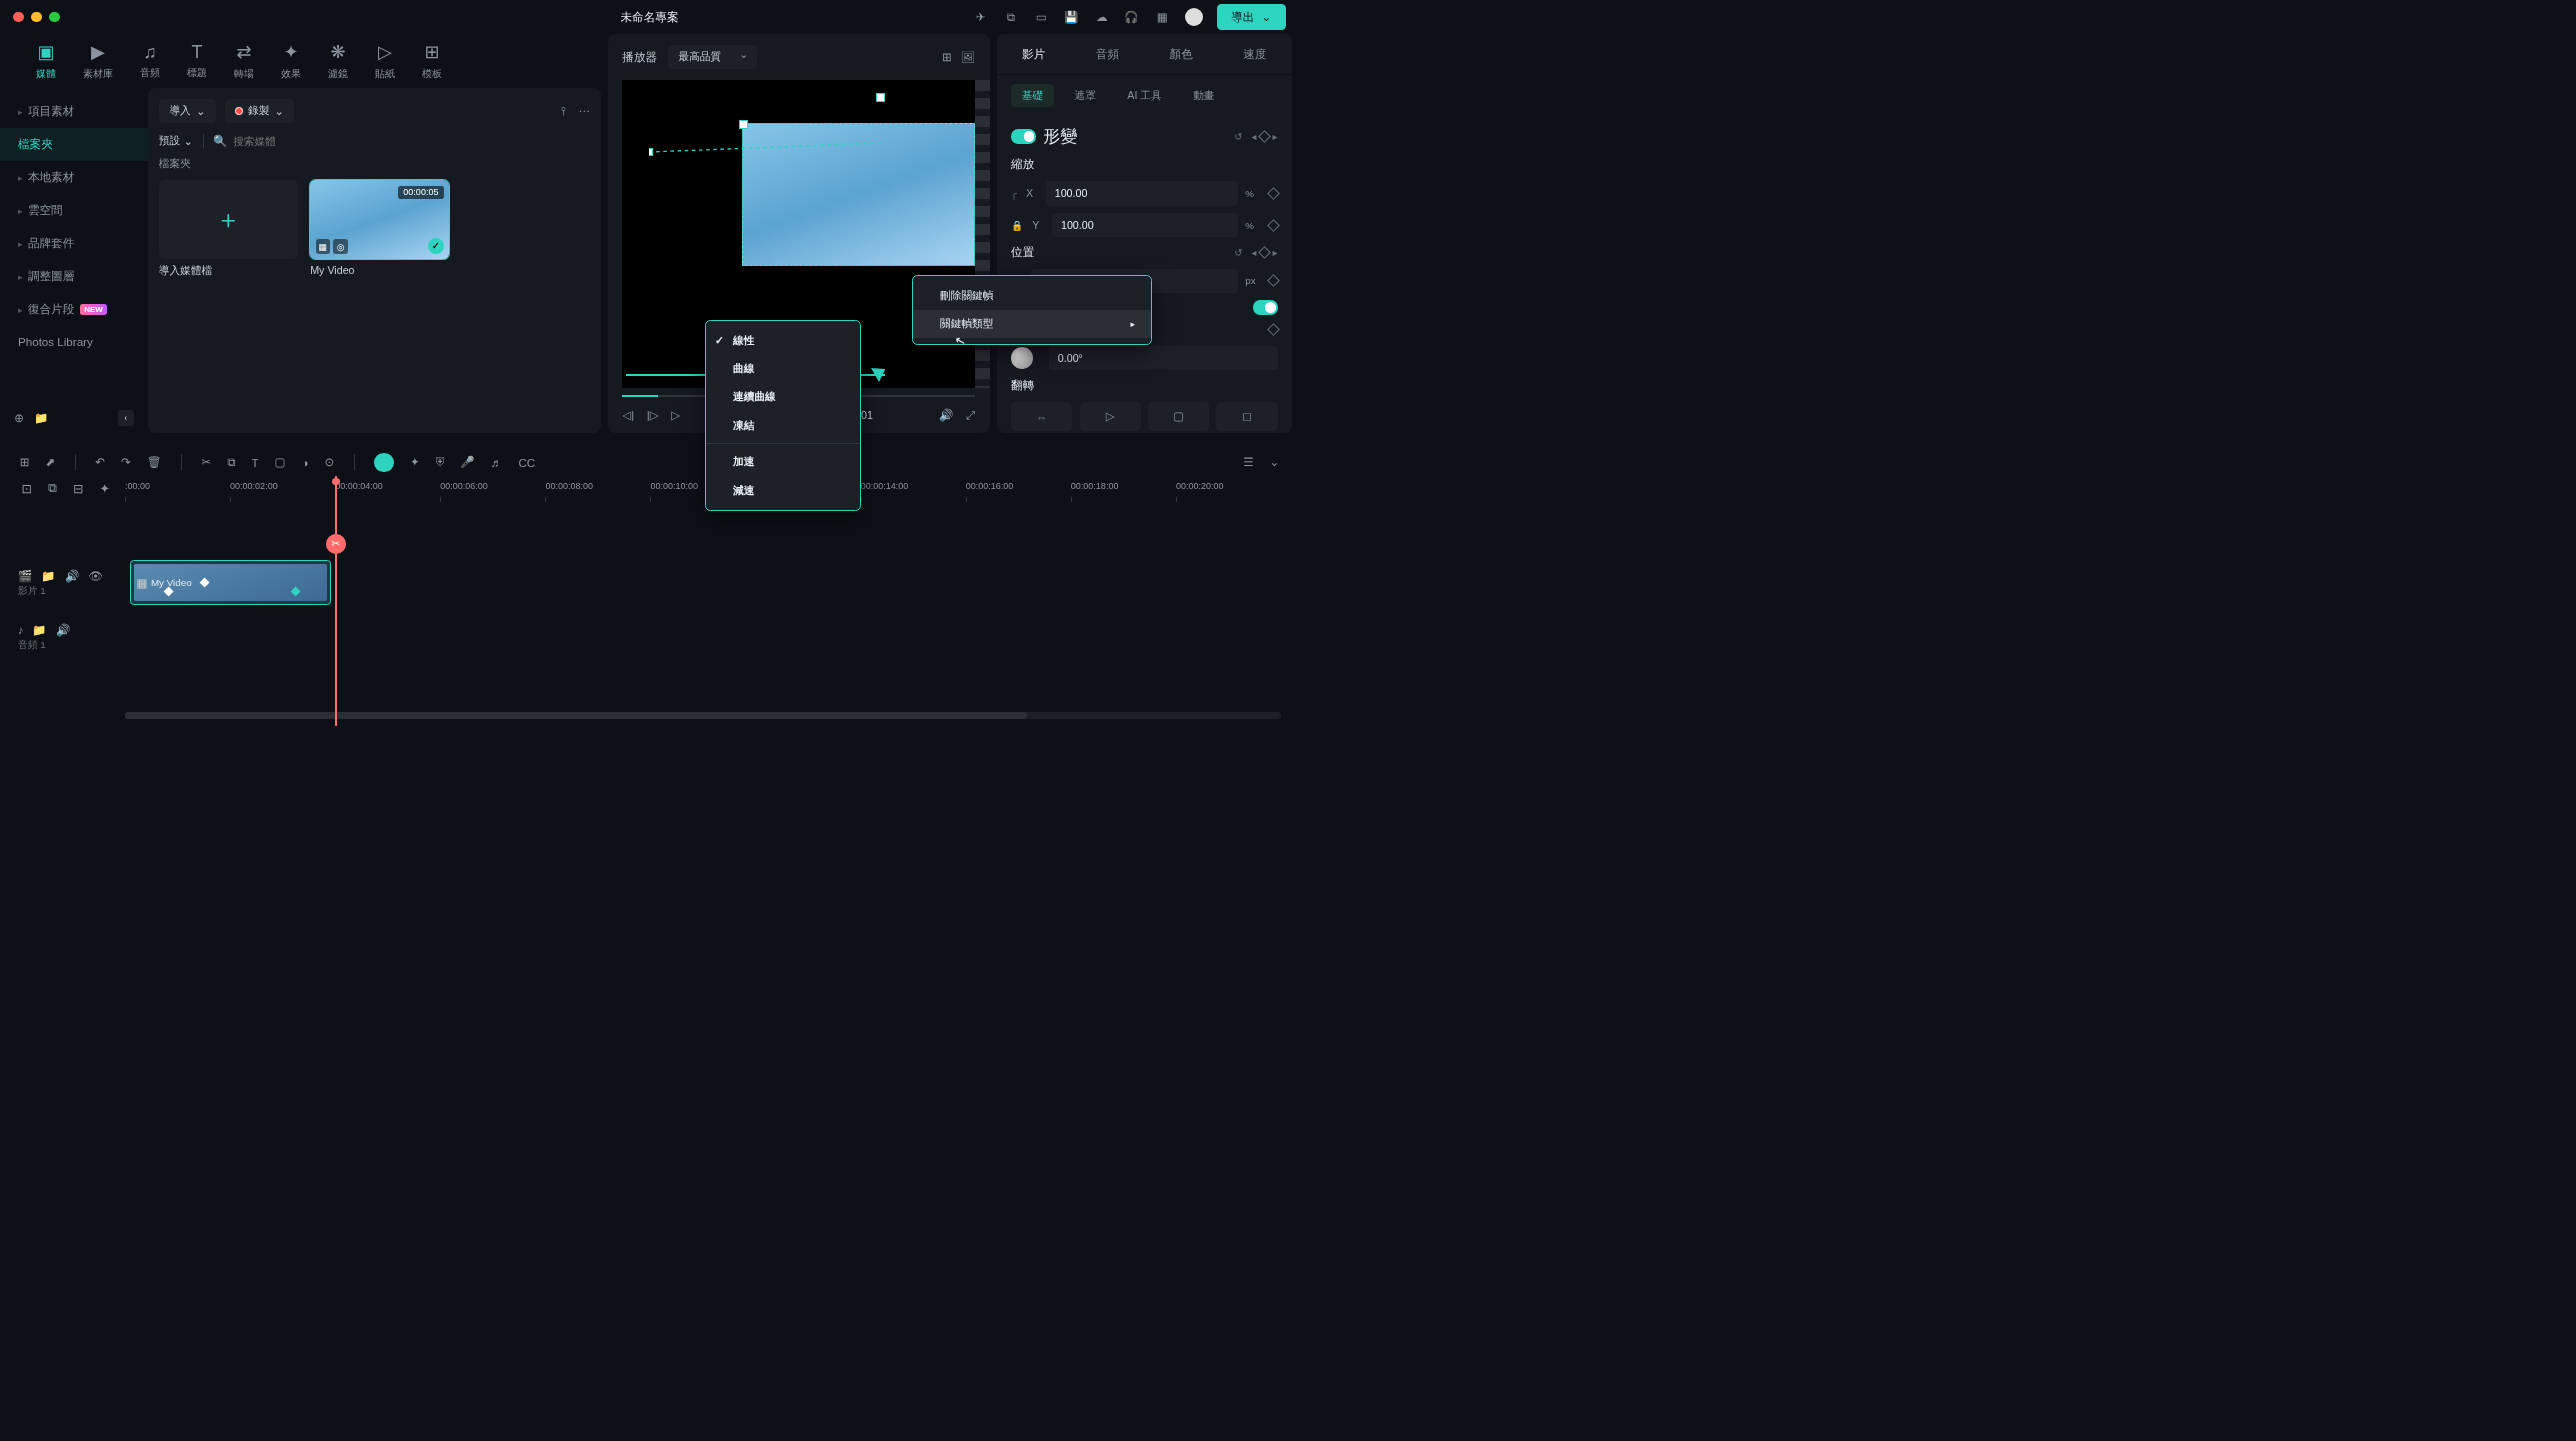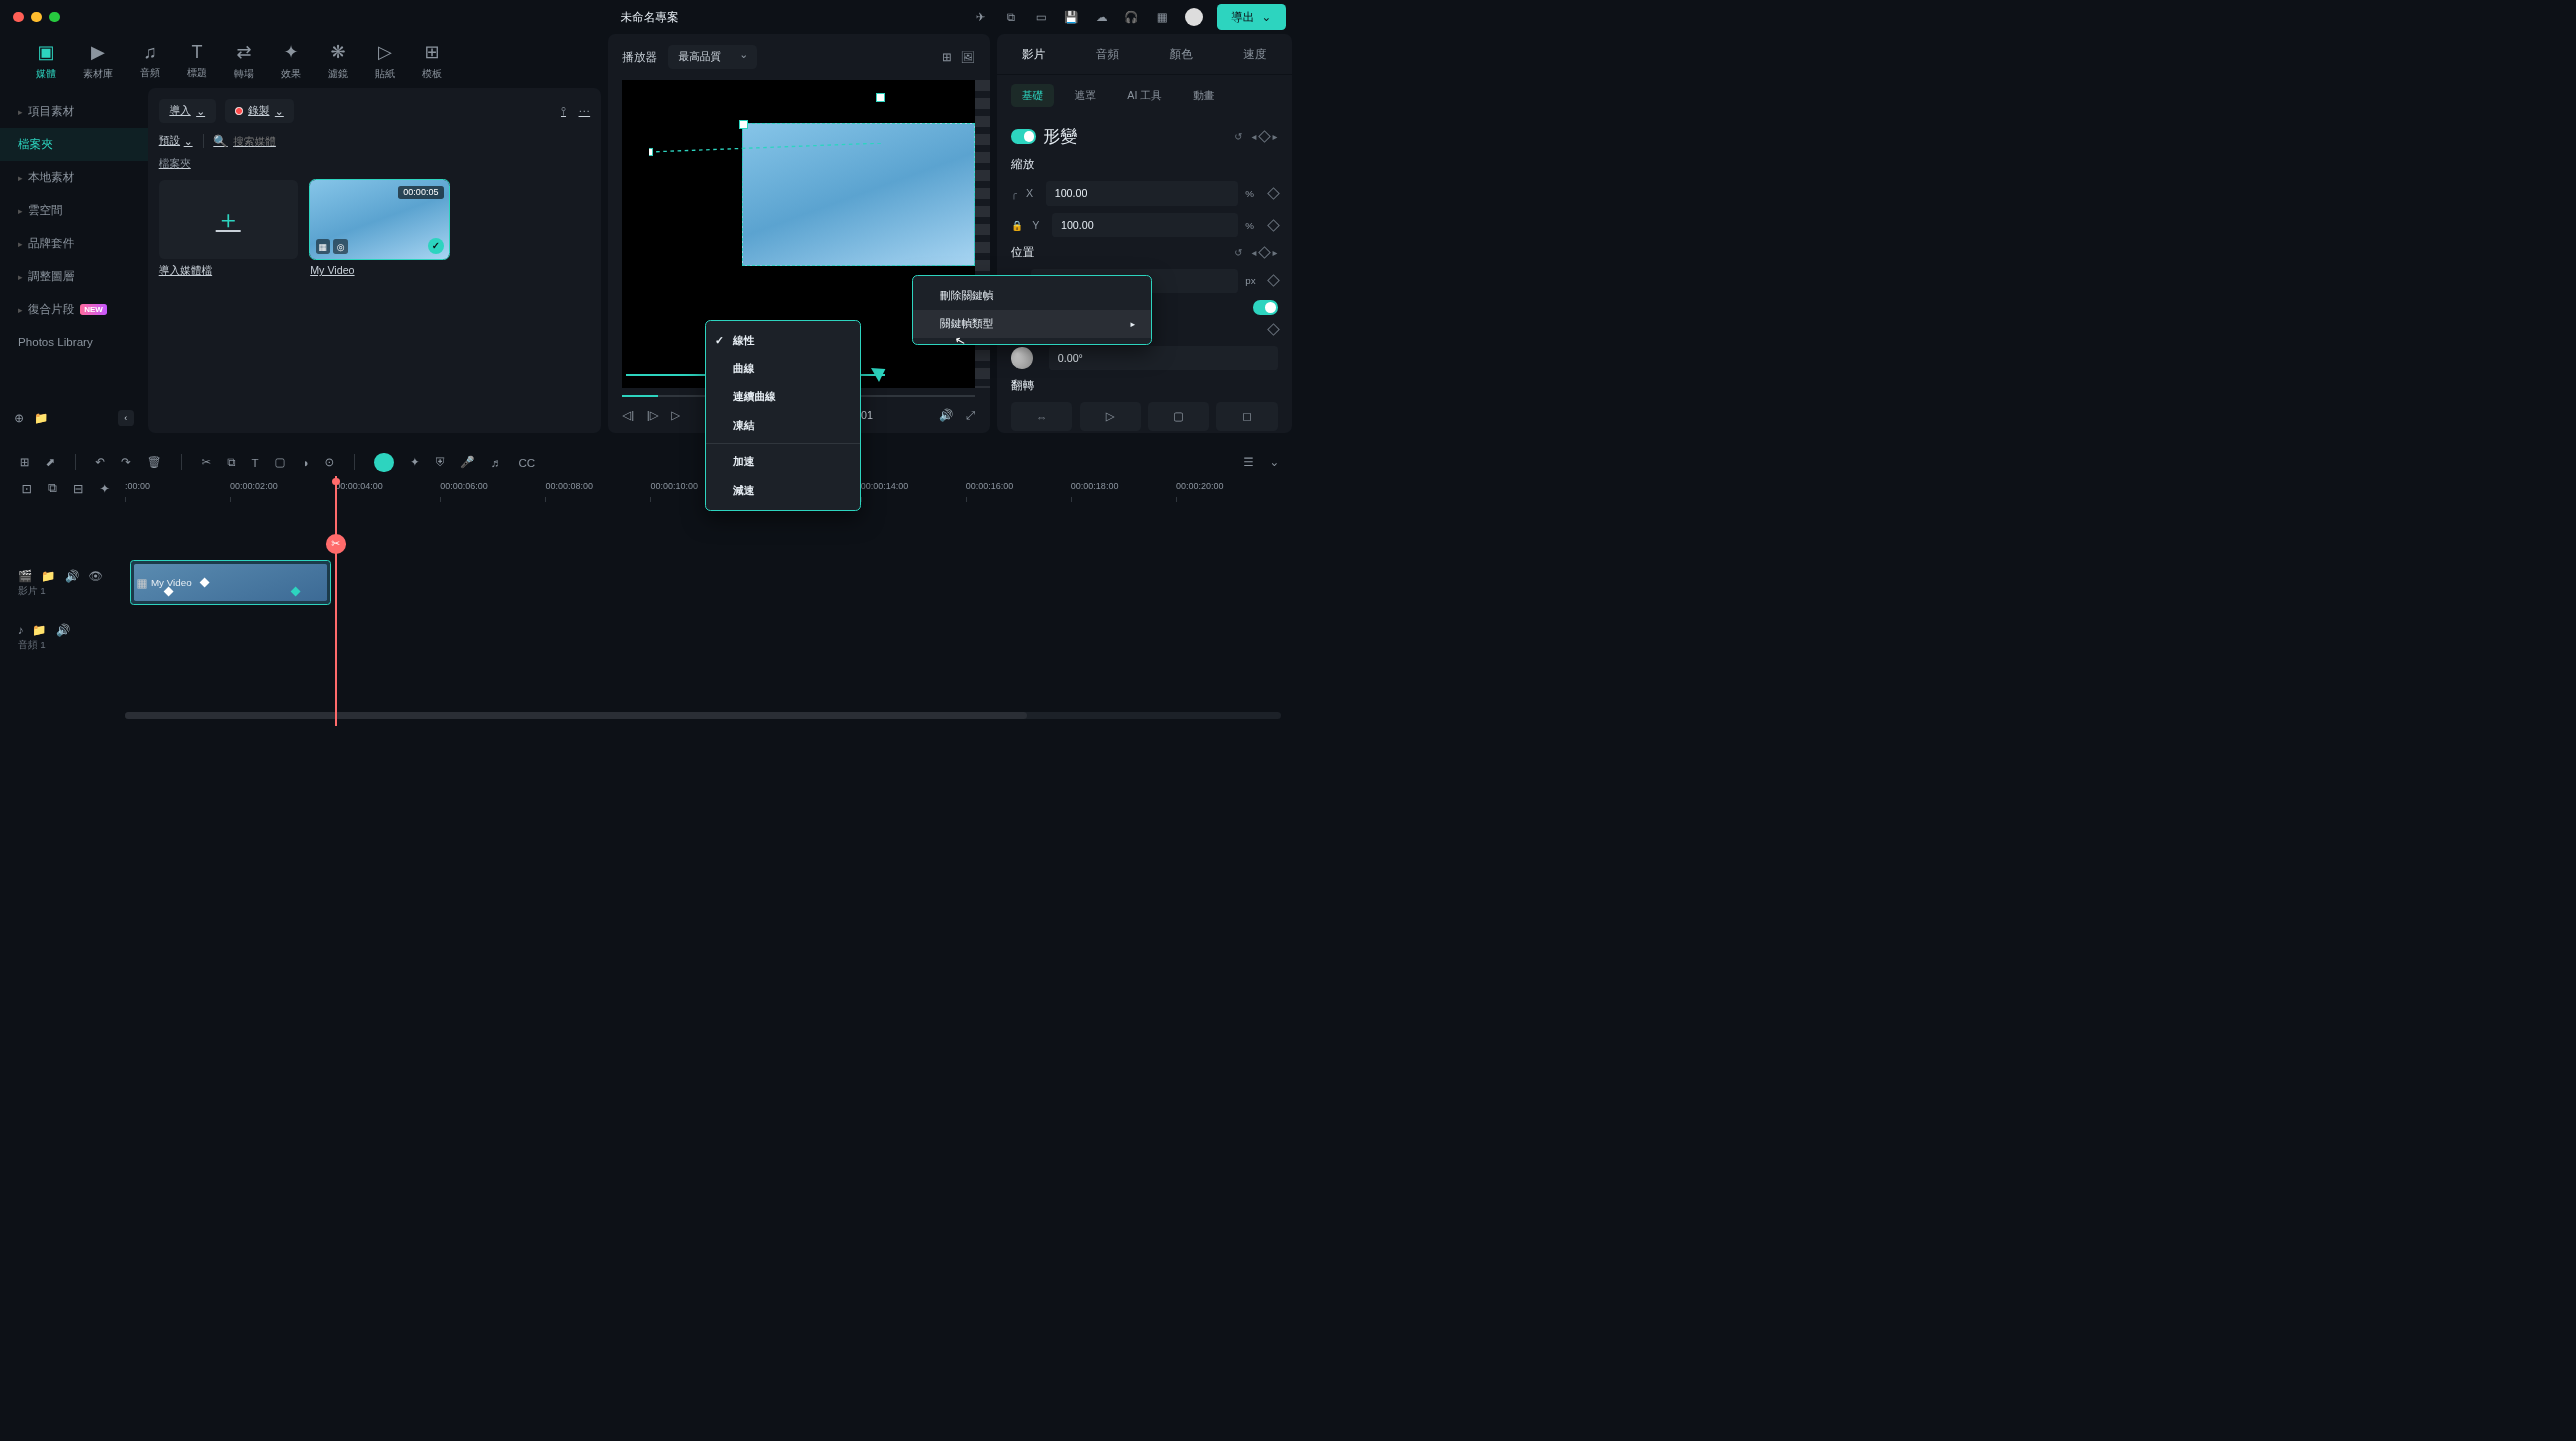--- a/index.html
+++ b/index.html
@@ -24,21 +24,21 @@
 .toptab .lbl { font-size: 10px; }
 .leftbody { display: flex; flex: 1; }
 .sidebar { width: 148px; padding: 7.2px 0; position: relative; }
 .sideitem { padding: 9px 18px; color: #8b949e; display: flex; align-items: center; gap: 5.4px; cursor: pointer; font-size: 11.6px; }
 .sideitem.active { color: #2dd4bf; background: rgba(45,212,191,0.08); }
 .sideitem .chev { font-size: 9px; color: #555; }
 .badge-new { background: linear-gradient(90deg,#ff6b9d,#c658ff); color: #fff; font-size: 8px; padding: 0.9px 4.5px; border-radius: 2.7px; font-weight: bold; }
 .sidebottom { position: absolute; bottom: 7.2px; left: 0; right: 0; display: flex; padding: 7.2px 14.3px; gap: 10.7px; align-items: center; }
 .sidebottom .ic { color: #8b949e; }
 .collapse { margin-left: auto; background: #1c2128; border-radius: 3.6px; width: 16px; height: 16px; display: flex; align-items: center; justify-content: center; font-size: 9px; }
-.mediapanel { flex: 1; background: #151920; border-radius: 7.2px; margin: 0 7.2px 7.2px 0; padding: 10.7px; display: flex; flex-direction: column; text-decoration: underline; }
+.mediapanel { flex: 1; background: #151920; border-radius: 7.2px; margin: 0 7.2px 7.2px 0; padding: 10.7px; display: flex; flex-direction: column; }
 .mediatop { display: flex; gap: 9px; align-items: center; margin-bottom: 10.7px; }
 .pill { background: #1c2128; padding: 5.4px 10.7px; border-radius: 4.5px; display: flex; align-items: center; gap: 5.4px; color: #c9d1d9; font-size: 10.7px; }
 .pill .reddot { width: 7.2px; height: 7.2px; border-radius: 50%; background: #ff4d4d; border: 0.9px solid #fff; }
 .mediatools { margin-left: auto; display: flex; gap: 12.5px; color: #8b949e; }
 .mediarow2 { display: flex; align-items: flex-end; gap: 10.7px; margin-bottom: 9px; }
 .preset { color: #c9d1d9; display: flex; align-items: center; gap: 3.6px; font-size: 10.7px; }
 .search { flex: 1; background: transparent; border: none; border-left: 0.9px solid #30363d; padding-left: 9px; display: flex; align-items: center; gap: 5.4px; color: #555; }
 .search input { background: none; border: none; color: #c9d1d9; outline: none; flex: 1; font-size: 10.7px; }
 .foldlabel { color: #8b949e; font-size: 10.7px; margin-bottom: 9px; }
 .thumbs { display: flex; gap: 12.5px; }

